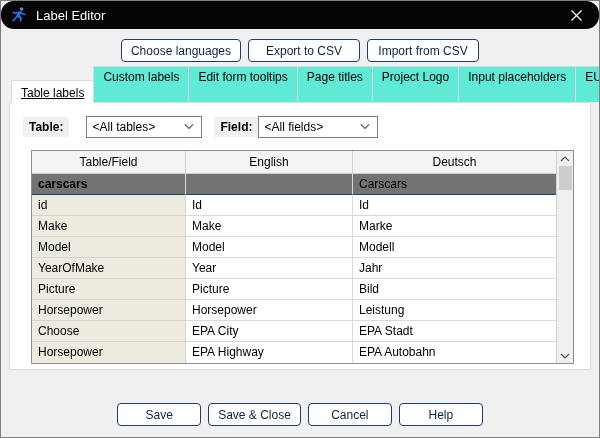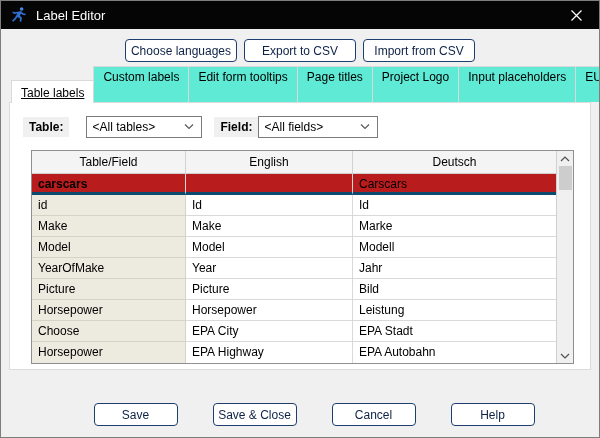--- a/index.html
+++ b/index.html
@@ -10,41 +10,41 @@
     width: 600px; height: 438px;
     background: #f0f0f0;
     border: 1px solid #7e7e7e;
     overflow: hidden;
     position: relative;
   }
 
   
   .titlebar {
     height: 28px; background: #050505;
-    display: flex; align-items: center;
+    display: flex; align-items: center; border-radius: 13px;
   }
   .app-icon { margin-left: 9px; width: 18px; height: 18px; display: flex; }
   .titlebar-title { color: #fff; font-size: 13px; margin-left: 8px; flex: 1; }
   .close-btn {
     width: 46px; height: 28px; display: flex; align-items: center; justify-content: center;
     cursor: default;
   }
 
   
   .btn {
     height: 23px; background: #fff;
     border: 1px solid #1d3e6e; border-radius: 4px;
     color: #0d2246; font-size: 12px; font-family: "Liberation Sans", sans-serif;
     display: inline-flex; align-items: center; justify-content: center;
-    padding: 0 1px;
+    padding: 0 9px;
   }
   .toolbar { padding-top: 10px; display: flex; justify-content: center; gap: 7px; }
   .toolbar .btn { min-width: 112px; }
   .footer { margin-top: 33px; display: flex; justify-content: center; gap: 7px; }
-  .footer .btn { min-width: 84px; margin-left: 28px; }
+  .footer .btn { min-width: 84px; }
 
   
   .tab-area { margin: 17px 8px 0 8px; }
   .tabs { display: flex; align-items: flex-end; height: 23px; padding-left: 2px; }
   .tab {
     background: #5eead4; border: 1px solid #d9d9d9; border-bottom: none;
     height: 36px; padding: 3px 9px 0 9px; margin-right: -1px;
     font-size: 12px; white-space: nowrap; position: relative; z-index: 1;
   }
   .tab.active {
@@ -84,21 +84,21 @@
   }
   .c1 { width: 154px; }
   .c2 { width: 167px; }
   .c3 { flex: 1; border-right: none; }
   .grow-header .gcell {
     background: #f4f4f4; text-align: center; padding-top: 4px;
     border-right: 1px solid #d2d2d2; border-bottom: 1px solid #cfcfcf;
   }
   .grow-header .c3 { border-right: none; }
   .row-plain .c1 { background: #edeadf; border-right: 1px solid #d6d3c6; border-bottom: 1px solid #d6d3c6; }
-  .row-hl .gcell { background: #b91c1c; border-bottom: 3px solid #0c4a6e; }
+  .row-hl .gcell { background: #737373; border-bottom: 1px solid #0c4a6e; }
   .row-hl .c1 { font-weight: bold; }
   .grow:last-child .gcell { border-bottom: none; }
 
   
   .vscroll {
     width: 17px; background: #f0f0f0; border-left: 1px solid #d0d0d0;
     display: flex; flex-direction: column; align-items: center;
   }
   .scroll-arrow { height: 15px; width: 17px; display: flex; align-items: center; justify-content: center; }
   .scroll-thumb { width: 13px; height: 24px; background: #cdcdcd; }

